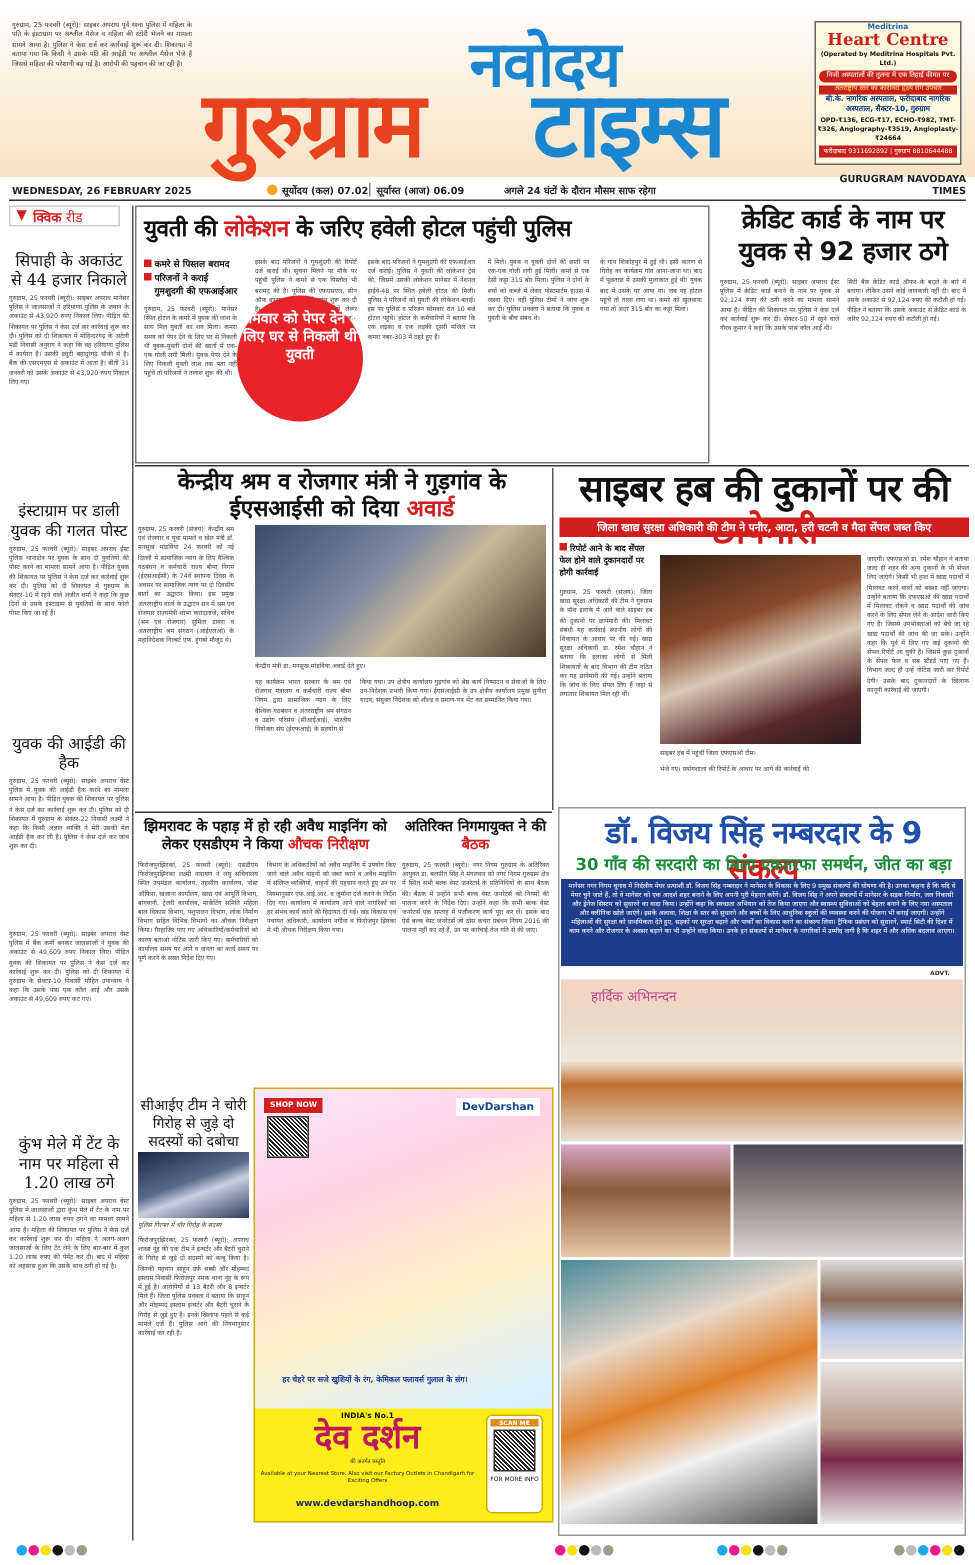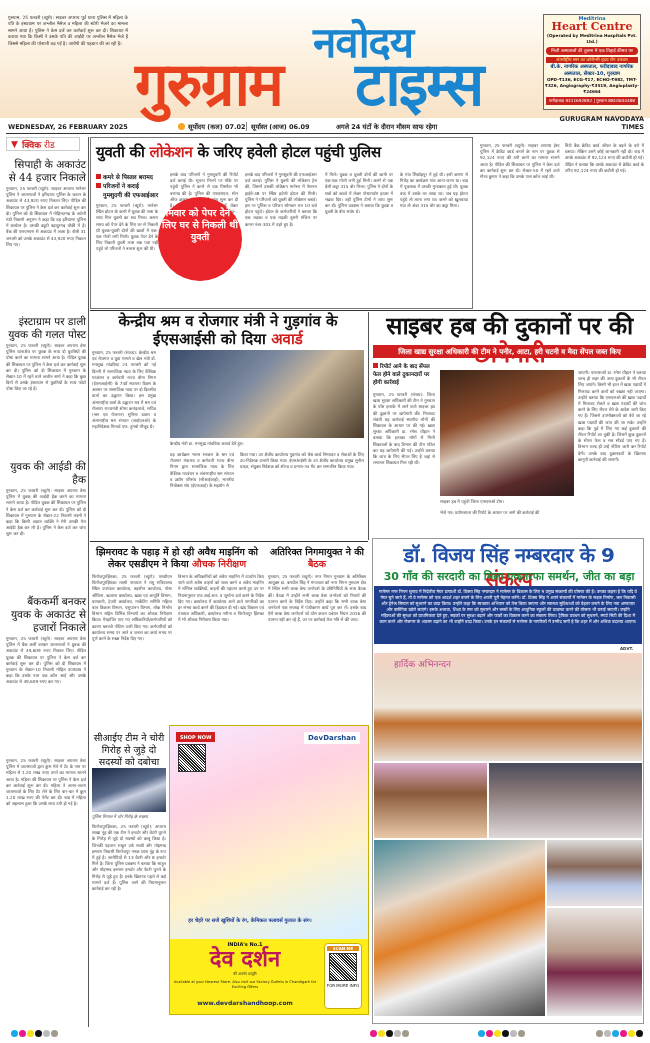--- a/index.html
+++ b/index.html
@@ -27,21 +27,21 @@
 .dateline .d2{width:68px;display:flex;align-items:center;gap:3px}
 .dateline .d3{width:90px;border-left:1px solid #888;padding-left:4px}
 .dateline .d4{width:200px}
 .dateline .d5{flex:1;text-align:right}
 .sun{width:7px;height:7px;border-radius:50%;background:#f5a623;display:inline-block}
 .rule{height:1px;background:#333}
 .leftcol{left:6px;top:137px;width:80px;height:893px}
 .kicker{width:74px;height:14px;background:#fff;border:1px solid #ccc;display:flex;align-items:center;font-size:9px;font-weight:bold}
 .kicker .kr{color:#d11f1f}
 .kicker .kb{color:#d11f1f;font-weight:normal;margin-left:3px}
-.lhead{font-family:"DejaVu Serif",serif;font-size:10.5px;line-height:13px;text-align:right;color:#111;margin-top:7px}
+.lhead{font-family:"DejaVu Serif",serif;font-size:10.5px;line-height:13px;text-align:center;color:#111;margin-top:17px}
 .ltext{font-size:4.2px;line-height:6.2px;color:#444;text-align:justify;margin-top:2px}
 .vsep{width:1px;background:#555}
 .leadbox{left:90px;top:137px;width:383px;height:172px;border:1px solid #777}
 .lead-h{left:96px;top:140px;font-size:15px;font-weight:bold;line-height:24px;letter-spacing:-.3px}
 .lead-h .red{color:#d11f1f}
 .bul{font-size:6px;font-weight:bold;line-height:9px}
 .bul span.sq{display:inline-block;width:5px;height:5px;background:#d11f1f;margin-right:2px}
 .col-text{font-size:4.2px;line-height:6.2px;color:#444;text-align:justify}
 .redcircle{left:158px;top:197px;width:84px;height:84px;border-radius:50%;background:#e8242a;color:#fff;text-align:center;font-size:9.5px;line-height:12px;padding-top:10px;font-weight:bold}
 .card-box{left:480px;top:137px;width:164px;height:172px}
@@ -120,22 +120,22 @@
     <span style="color:#d11f1f;margin:0 4px">▼</span>
     <span class="kr">क्विक</span>
     <span class="kb">रीड</span>
   </div>
   <div class="lhead">सिपाही के अकाउंट से 44 हजार निकाले</div>
   <div class="ltext" style="height:122px;overflow:hidden">गुरुग्राम, 25 फरवरी (ब्यूरो): साइबर अपराध मानेसर पुलिस ने जालसाजों ने हरियाणा पुलिस के जवान के अकाउंट से 43,920 रुपए निकाल लिए। पीड़ित की शिकायत पर पुलिस ने केस दर्ज कर कार्रवाई शुरू कर दी। पुलिस को दी शिकायत में मोहिन्दरगढ़ के अटेली मंडी निवासी अनुराग ने कहा कि वह हरियाणा पुलिस में कार्यरत है। उसकी ड्यूटी बहादुरगढ़ चौकी में है। बैंक की एसएमएस से अकाउंट में आता है। बीती 31 जनवरी को उसके अकाउंट से 43,920 रुपए निकाल लिए गए।</div>
   <div class="lhead">इंस्टाग्राम पर डाली युवक की गलत पोस्ट</div>
   <div class="ltext" style="height:110px;overflow:hidden">गुरुग्राम, 25 फरवरी (ब्यूरो): साइबर अपराध ईस्ट पुलिस थानाक्षेत्र पर युवक के साथ दो युवतियों की पोस्ट करने का मामला सामने आया है। पीड़ित युवक की शिकायत पर पुलिस ने केस दर्ज कर कार्रवाई शुरू कर दी। पुलिस को दी शिकायत में गुरुग्राम के सेक्टर-10 में रहने वाले अजीत शर्मा ने कहा कि कुछ दिनों से उसके इंस्टाग्राम से युवतियों के साथ फोटो पोस्ट किए जा रहे हैं।</div>
   <div class="lhead">युवक की आईडी की हैक</div>
   <div class="ltext" style="height:100px;overflow:hidden">गुरुग्राम, 25 फरवरी (ब्यूरो): साइबर अपराध वेस्ट पुलिस में युवक की आईडी हैक करने का मामला सामने आया है। पीड़ित युवक की शिकायत पर पुलिस ने केस दर्ज कर कार्रवाई शुरू कर दी। पुलिस को दी शिकायत में गुरुग्राम के सेक्टर-22 निवासी लक्ष्मी ने कहा कि किसी अज्ञात व्यक्ति ने मेरी उसकी मेल आईडी हैक कर ली है। पुलिस ने केस दर्ज कर जांच शुरू कर दी।</div>
-  <div class="lhead">बैंककर्मी बनकर युवक के अकाउंट से हजारों निकाले</div>
   <div class="ltext" style="height:120px;overflow:hidden">गुरुग्राम, 25 फरवरी (ब्यूरो): साइबर अपराध वेस्ट पुलिस में बैंक कर्मी बनकर जालसाजों ने युवक की अकाउंट से 49,609 रुपए निकाल लिए। पीड़ित युवक की शिकायत पर पुलिस ने केस दर्ज कर कार्रवाई शुरू कर दी। पुलिस को दी शिकायत में गुरुग्राम के सेक्टर-10 निवासी मोहित उपाध्याय ने कहा कि उसके पास एक कॉल आई और उसके अकाउंट से 49,609 रुपए कट गए।</div>
+  <div class="lhead">कुंभ मेले में टेंट के नाम पर महिला से 1.20 लाख ठगे</div>
   <div class="ltext" style="height:140px;overflow:hidden">गुरुग्राम, 25 फरवरी (ब्यूरो): साइबर अपराध वेस्ट पुलिस में जालसाजों द्वारा कुंभ मेले में टेंट के नाम पर महिला से 1.20 लाख रुपए ठगने का मामला सामने आया है। महिला की शिकायत पर पुलिस ने केस दर्ज कर कार्रवाई शुरू कर दी। महिला ने अलग-अलग जालसाजों के लिए टेंट लेने के लिए बार-बार में कुल 1.20 लाख रुपए की पेमेंट कर दी। बाद में महिला को अहसास हुआ कि उसके साथ ठगी हो गई है।</div>
 </div>
 <div class="abs vsep" style="left:88px;top:137px;height:890px"></div>
 
 <div class="abs leadbox"></div>
 <div class="abs lead-h">
   <span>युवती की</span>
   <span class="red">लोकेशन</span>
   <span>के जरिए हवेली होटल पहुंची पुलिस</span>
 </div>
@@ -145,20 +145,21 @@
   <div class="bul" style="padding-left:7px">गुमशुदगी की एफआईआर</div>
 </div>
 <div class="abs col-text" style="left:96px;top:203px;width:62px;height:100px;overflow:hidden">गुरुग्राम, 25 फरवरी (ब्यूरो): मानेसर स्थित होटल के कमरे में युवक की लाश के साथ मिल युवती का शव मिला। कमरा समय को पेपर देने के लिए घर से निकली थी युवक-युवती दोनों की खातों में एक-एक गोली लगी मिली। युवक पेपर देने के लिए निकली युवती लाश तक पता नहीं पहुंचे तो परिजनों ने तलाश शुरू की थी।</div>
 <div class="abs col-text" style="left:170px;top:172px;width:68px;height:130px;overflow:hidden">इसके बाद परिजनों ने गुमशुदगी की रिपोर्ट दर्ज कराई थी। सूचना मिलने पर मौके पर पहुंची पुलिस ने कमरे से एक पिस्तौल भी बरामद की है। पुलिस की एफएसएल, सीन ऑफ क्राइम अन्य टीमों ने जांच शुरू कर दी है। पुलिस ने शव को कब्जे में लेकर पोस्टमार्टम के लिए भेज दिया। प्राथमिक जांच में यह मामला गुरुग्राम का सामने आया है।</div>
 <div class="abs col-text" style="left:245px;top:172px;width:72px;height:130px;overflow:hidden">इसके बाद परिजनों ने गुमशुदगी की एफआईआर दर्ज कराई। पुलिस ने युवती की लोकेशन ट्रेस की, जिसमें उसकी लोकेशन मानेसर में नेशनल हाईवे-48 पर स्थित हवेली होटल की मिली। पुलिस ने परिजनों को युवती की लोकेशन बताई। इस पर पुलिस व परिजन सोमवार रात 10 बजे होटल पहुंचे। होटल के कर्मचारियों ने बताया कि एक लड़का व एक लड़की दूसरी मंजिल पर कमरा नंबर-303 में ठहरे हुए हैं।</div>
 <div class="abs col-text" style="left:325px;top:172px;width:68px;height:130px;overflow:hidden">में मिले। युवक व युवती दोनों की छाती पर एक-एक गोली लगी हुई मिली। कमरे से एक देसी कट्टा 315 बोर मिला। पुलिस ने दोनों के शवों को कब्जे में लेकर पोस्टमार्टम हाउस में रखवा दिए। वहीं पुलिस टीमों ने जांच शुरू कर दी। पुलिस प्रवक्ता ने बताया कि युवक व युवती के बीच संबंध थे।</div>
 <div class="abs col-text" style="left:400px;top:172px;width:68px;height:130px;overflow:hidden">के गांव शिकोहपुर में हुई थी। इसी कारण से गिरोह का कार्यक्रम गांव आना-जाना था। बाद में पूछताछ में उसकी मुलाकात हुई थी। युवक बाद में उसके घर आया था। जब यह होटल पहुंचे तो ताला लगा था। कमरे को खुलवाया गया तो अंदर 315 बोर का कट्टा मिला।</div>
 <div class="abs redcircle">सोमवार को पेपर देने के लिए घर से निकली थी युवती</div>
 
 <div class="abs card-box">
+  <div class="card-h">क्रेडिट कार्ड के नाम पर युवक से 92 हजार ठगे</div>
   <div style="display:flex;gap:5px;margin-top:6px">
     <div class="col-text" style="width:80px;height:120px;overflow:hidden">गुरुग्राम, 25 फरवरी (ब्यूरो): साइबर अपराध ईस्ट पुलिस में क्रेडिट कार्ड बनाने के नाम पर युवक से 92,124 रुपए की ठगी करने का मामला सामने आया है। पीड़ित की शिकायत पर पुलिस ने केस दर्ज कर कार्रवाई शुरू कर दी। सेक्टर-50 में रहने वाले गौरव कुमार ने कहा कि उसके पास कॉल आई थी।</div>
     <div class="col-text" style="width:80px;height:120px;overflow:hidden">सिटी बैंक क्रेडिट कार्ड ऑफर के बदले के बारे में बताया। लेकिन उसने कोई जानकारी नहीं दी। बाद में उसके अकाउंट से 92,124 रुपए की कटौती हो गई। पीड़ित ने बताया कि उसके अकाउंट से क्रेडिट कार्ड के जरिए 92,124 रुपए की कटौती हो गई।</div>
   </div>
 </div>
 
 <div class="abs rule" style="left:90px;top:310px;width:556px"></div>
 
 <div class="abs esic-h">
   <span>केन्द्रीय श्रम व रोजगार मंत्री ने गुड़गांव के ईएसआईसी को दिया</span>

